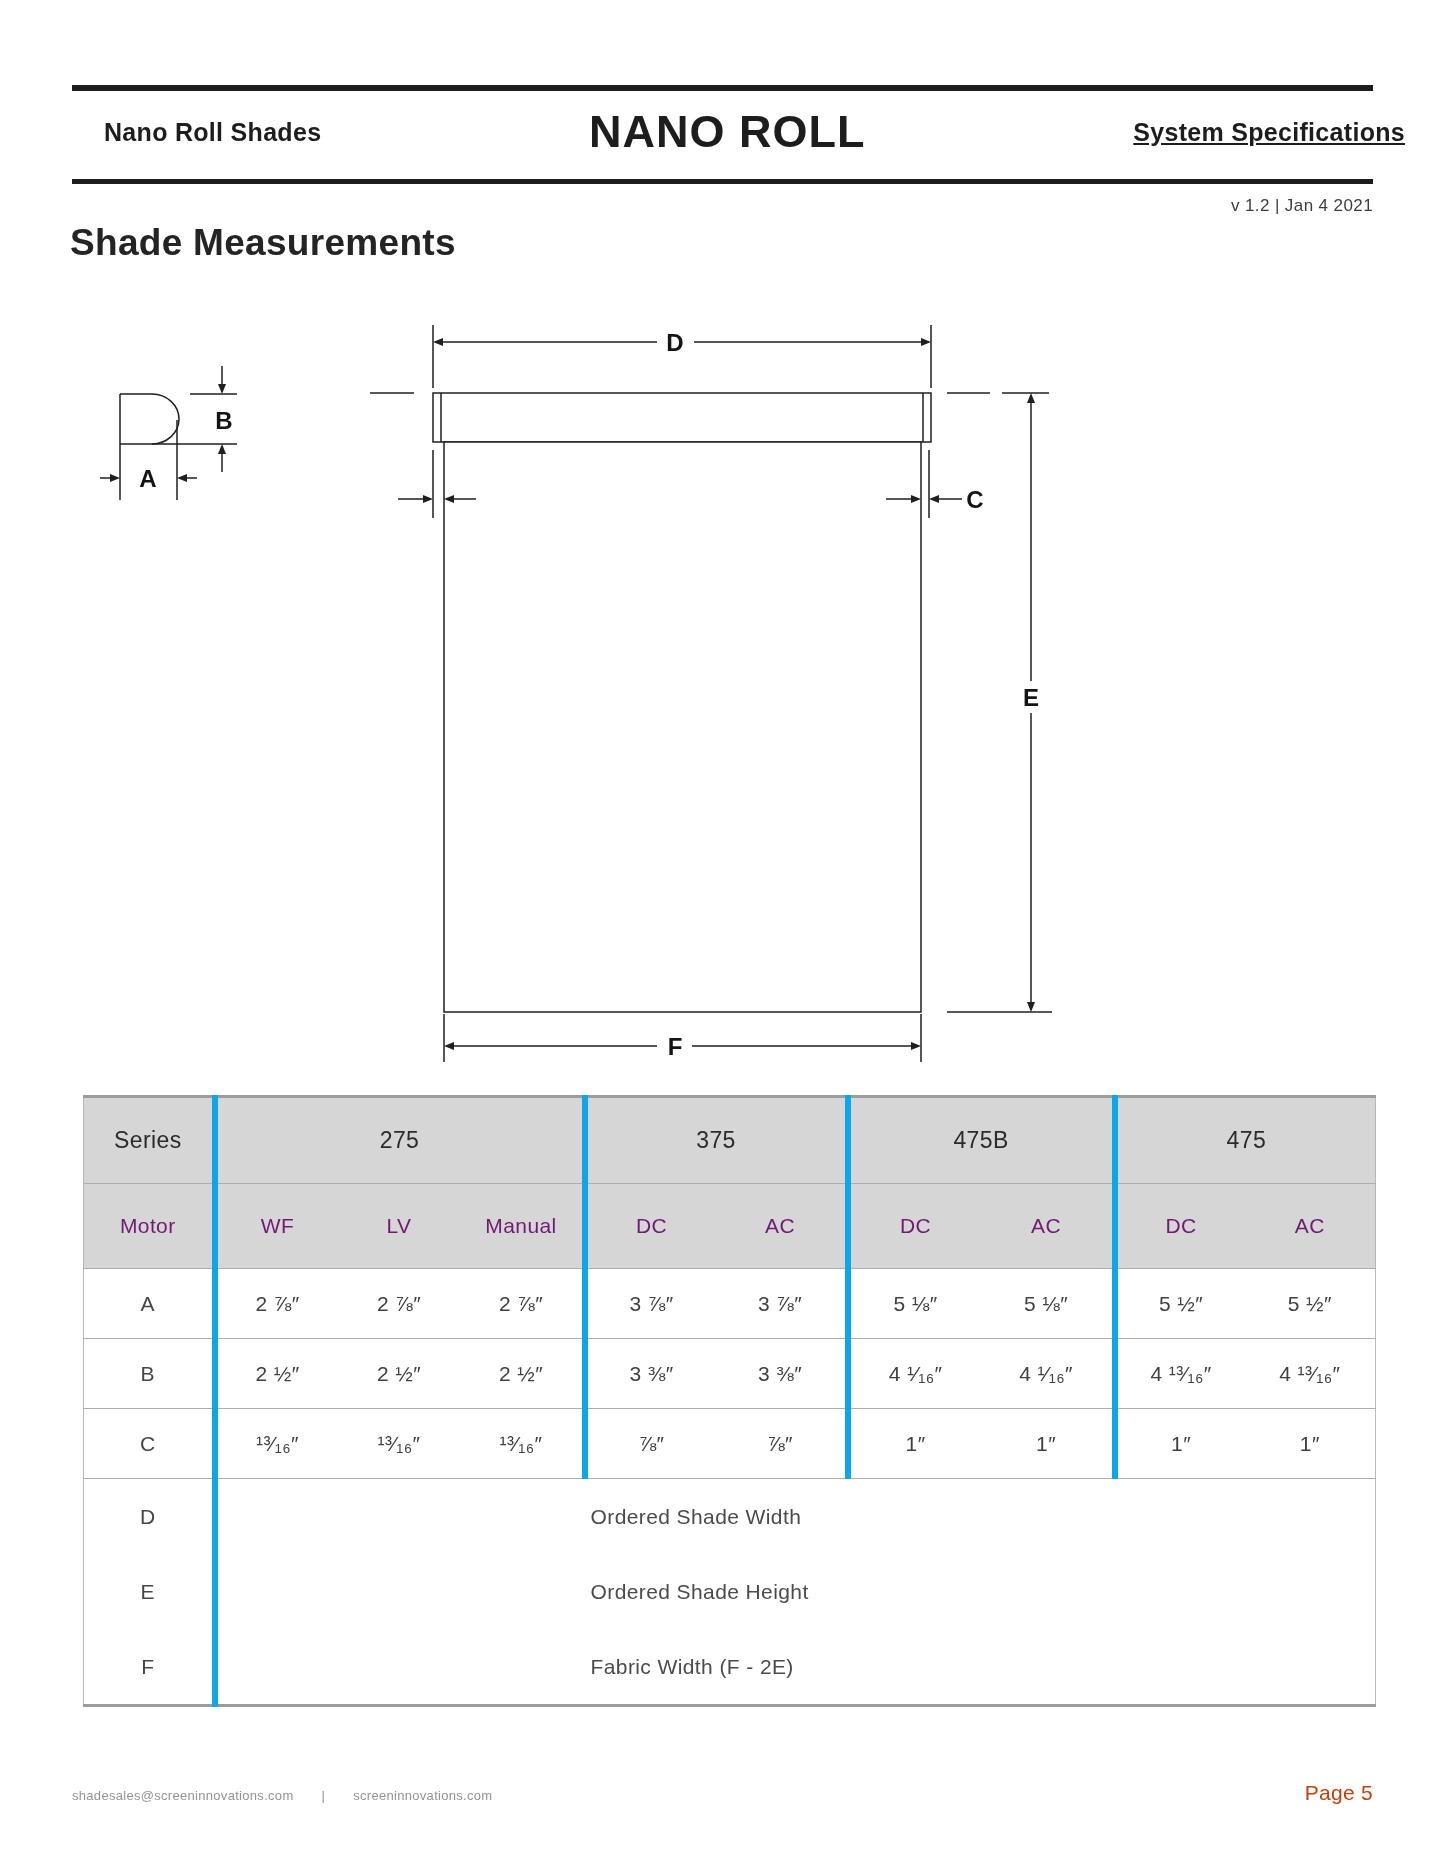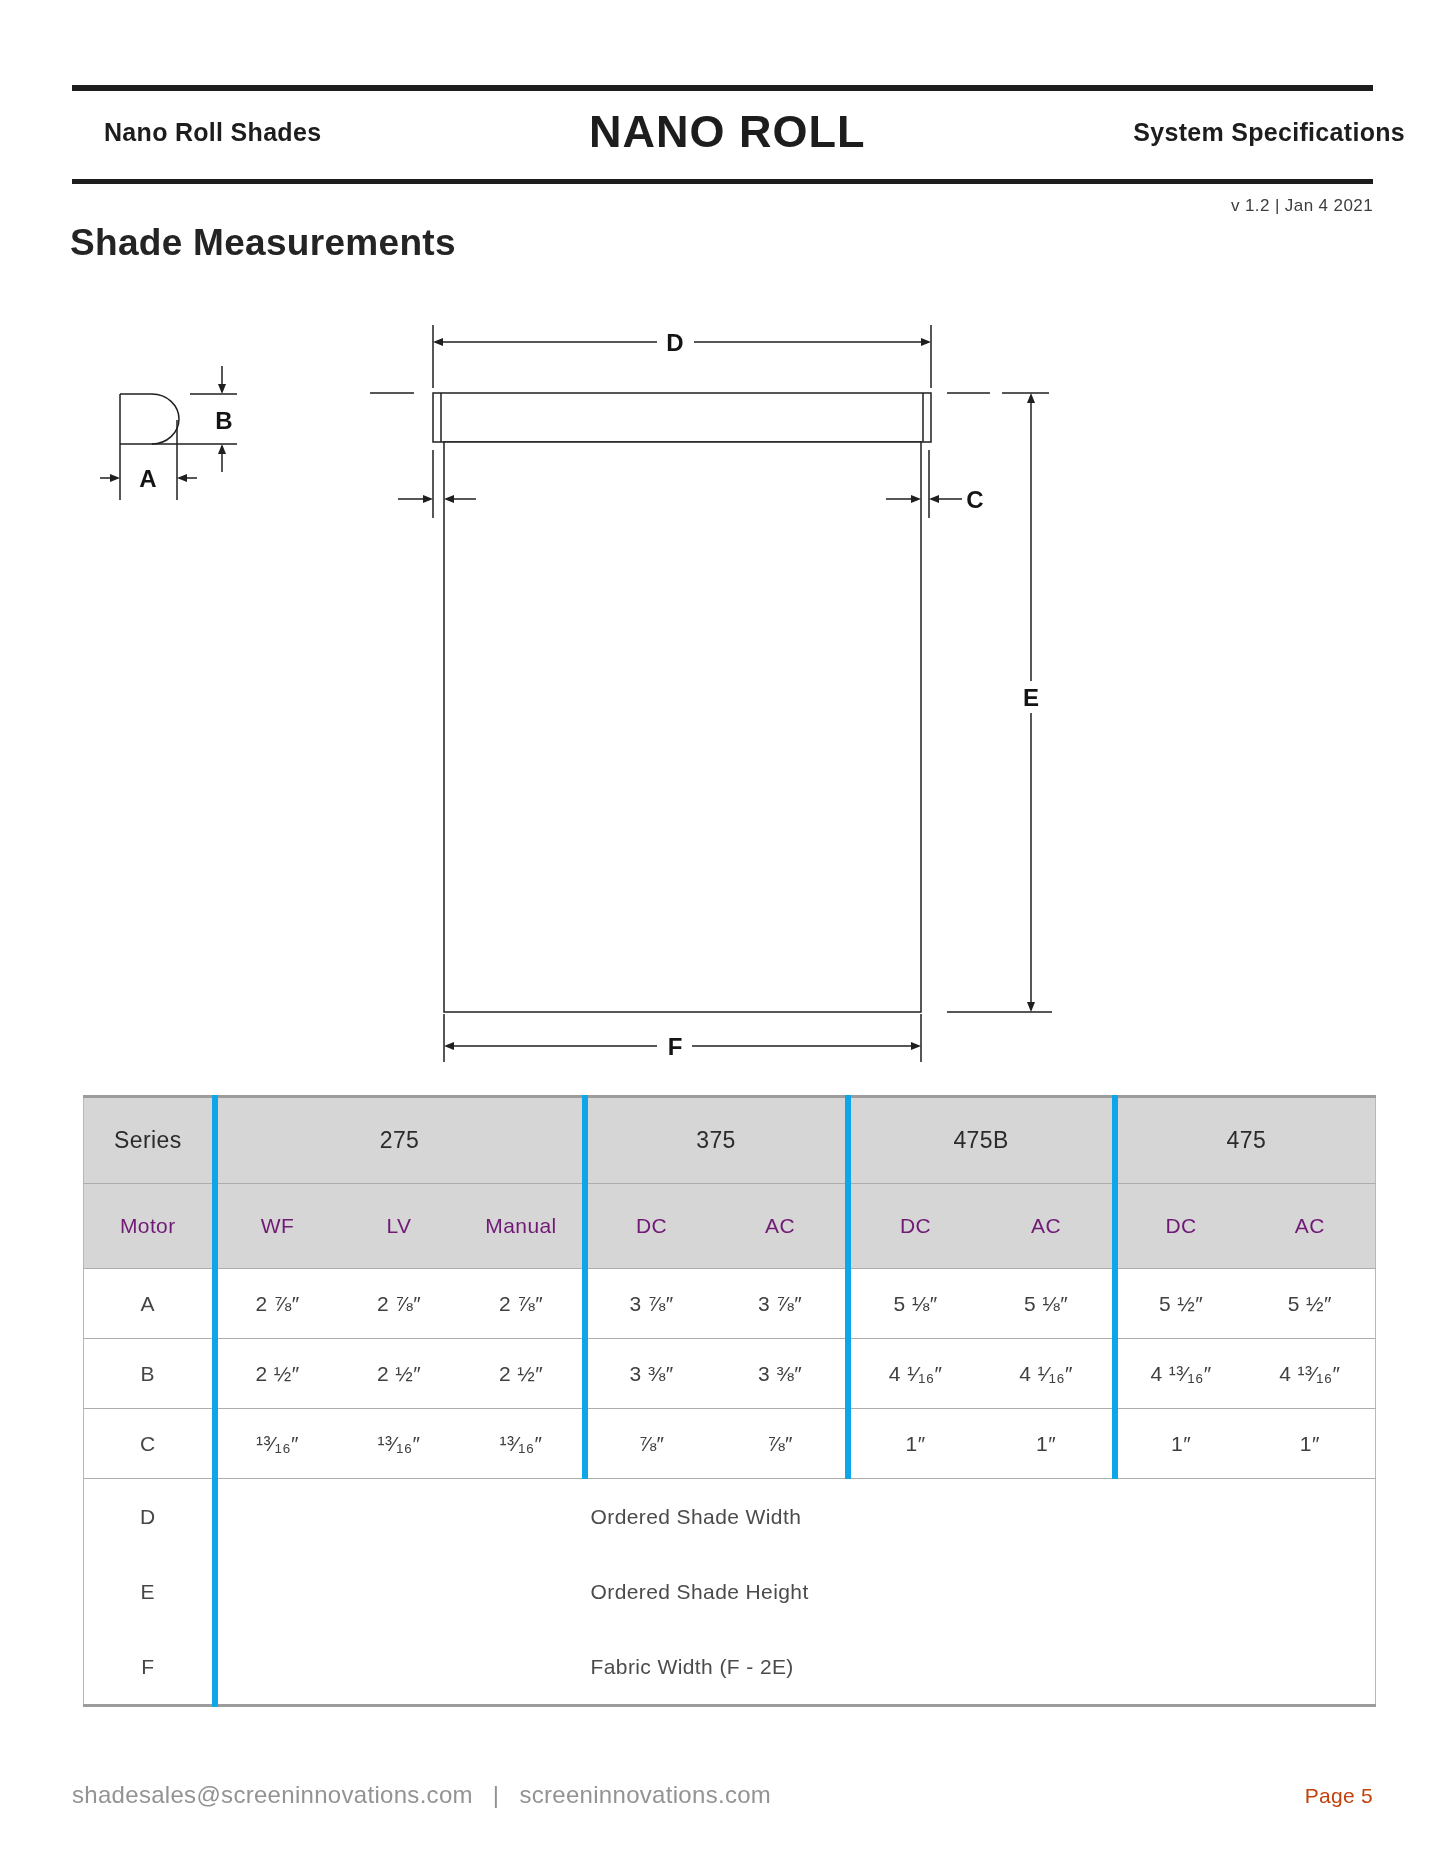--- a/index.html
+++ b/index.html
@@ -11,21 +11,21 @@
   .rule { position:absolute; left:72px; width:1301px; background:#1d1d1d; }
   .rule-top { top:85px; height:6px; }
   .rule-mid { top:179px; height:5px; }
 
   .header-band {
     position:absolute; left:56px; top:100px; width:1301px; height:64px;
     display:flex; justify-content:space-between; align-items:center;margin-left:48px;
   }
   .brand { font-size:25px; font-weight:700; color:#1d1d1d; letter-spacing:.3px; }
   .logo  { font-size:45px; font-weight:700; color:#1d1d1d; letter-spacing:1px; }
-  .spec-label { font-size:25px; font-weight:700; color:#1d1d1d; letter-spacing:.3px; }
+  .spec-label { font-size:25px; font-weight:700; color:#1d1d1d; letter-spacing:.3px;text-decoration:underline; }
 
   .version {
     position:absolute; left:72px; top:196px; width:1301px; text-align:right;
     font-size:17px; color:#3d3d3d; letter-spacing:.4px;
   }
   .title {
     position:absolute; left:70px; top:222px; font-size:37px; font-weight:700;
     color:#242424; letter-spacing:.3px;
   }
 
@@ -53,21 +53,21 @@
   tr.r-data   > th { color:#464646; }
   .stack { display:flex; flex-direction:column; }
   .stack > div { height:75px; display:flex; align-items:center; font-size:21px; color:#4b4b4b; letter-spacing:.4px; }
   .lbl-stack > div { justify-content:center; color:#464646; }
   .def-stack > div { justify-content:flex-start; padding-left:373px; }
 
   .footer {
     position:absolute; left:72px; top:1781px; width:1301px;
     display:flex; justify-content:space-between; align-items:baseline;
   }
-  .footer-left { display:flex; gap:20px; font-size:24px; color:#939393; letter-spacing:.3px;justify-content:space-between; }
+  .footer-left { display:flex; gap:28px; font-size:13px; color:#939393; letter-spacing:.3px;justify-content:space-between; }
   .page-num { font-size:21px; color:#c2410c; letter-spacing:.3px; }
 </style>
 </head>
 <body>
 
 <div class="page">
 
   <div class="rule rule-top"></div>
 
   <div class="header-band">

